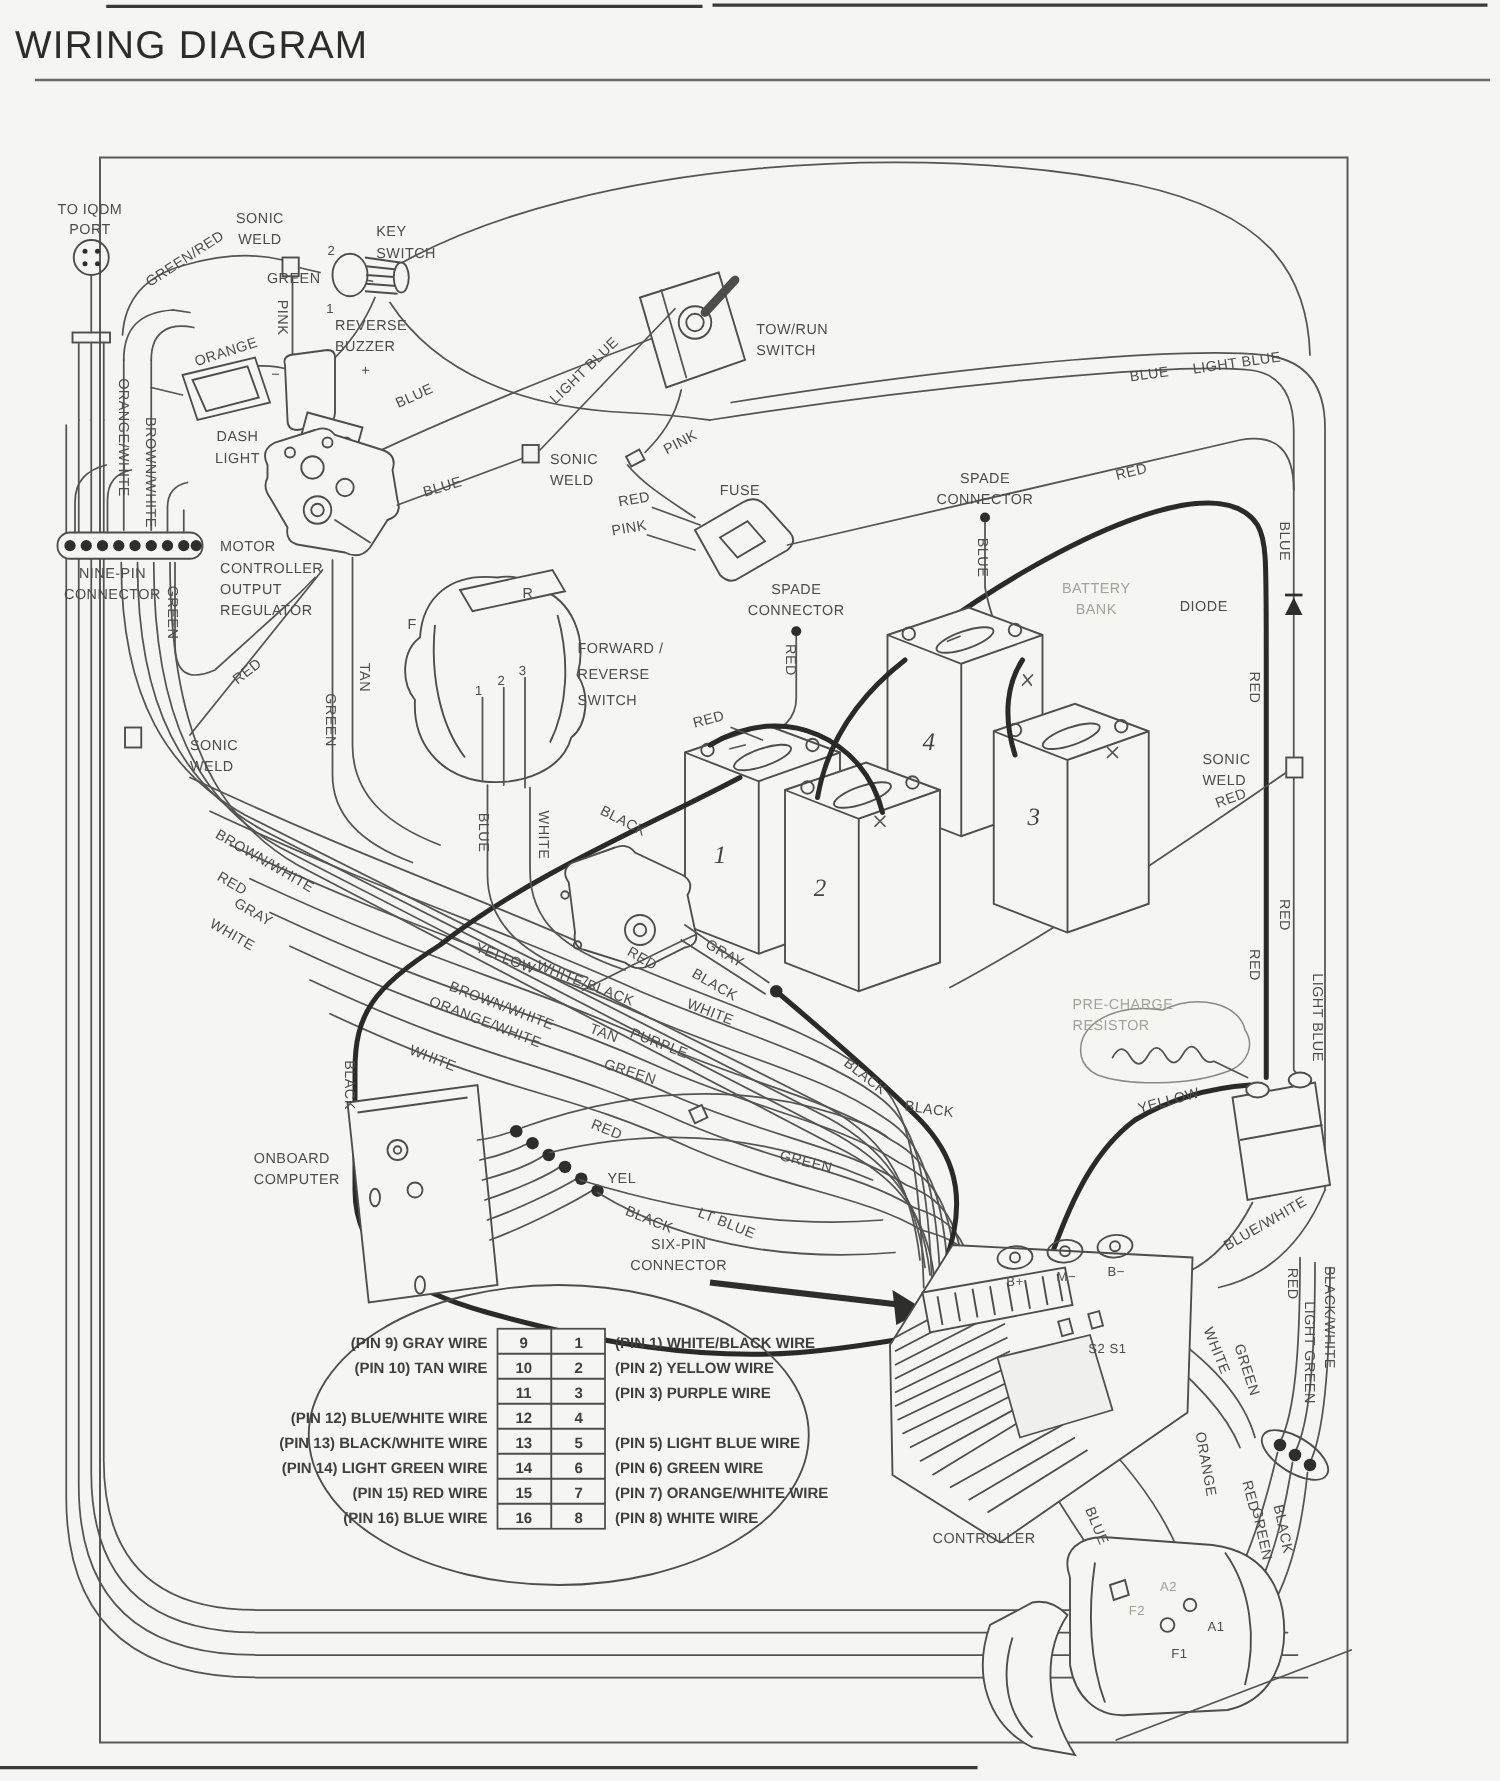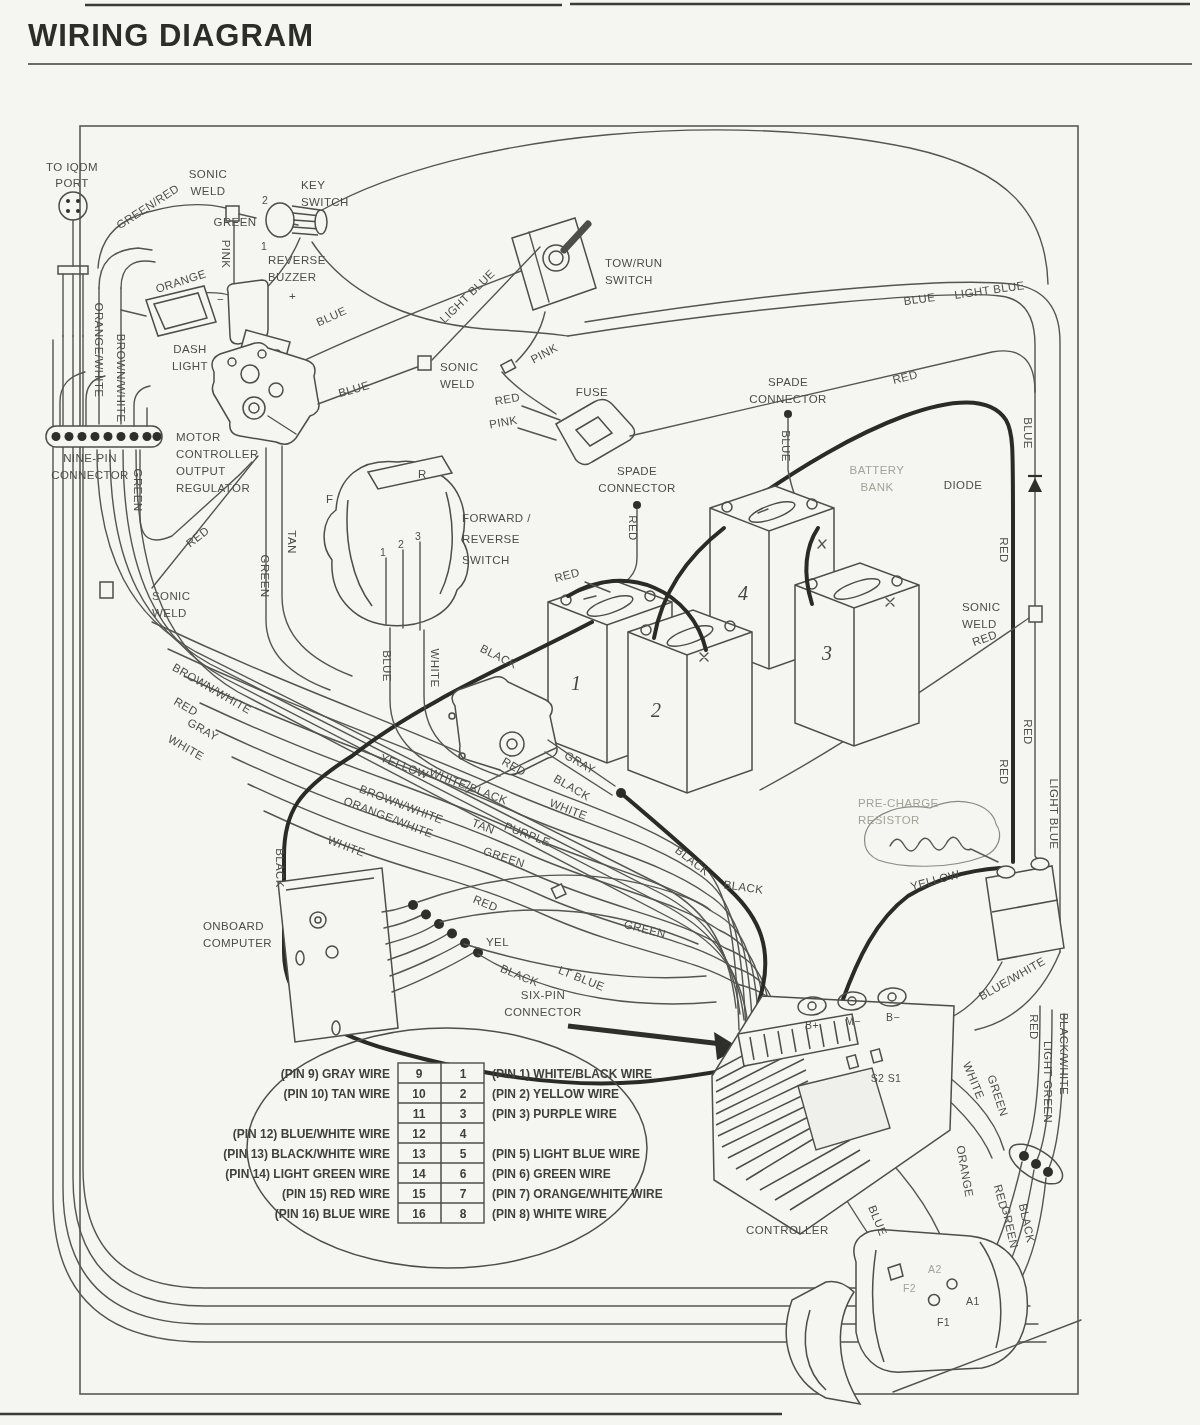--- a/index.html
+++ b/index.html
@@ -1,18 +1,18 @@
 <!DOCTYPE html>
 <html><head>
 <meta charset="utf-8">
 <style>
   html,body{margin:0;padding:0;background:#e9e9e5;}
   .page{position:relative;width:1200px;height:1425px;background:#f5f5f1;overflow:hidden;
         font-family:"Liberation Sans",sans-serif;}
-  .title{position:absolute;left:28px;top:18px;font-size:31px;font-weight:bold;
+  .title{position:absolute;left:12px;top:18px;font-size:31px;font-weight:normal;
          letter-spacing:1px;color:#2c2c29;}
   svg{position:absolute;left:0;top:0;}
   .w   {fill:none;stroke:#55554f;stroke-width:1.4;stroke-linecap:round;}
   .wf  {fill:none;stroke:#8a8a82;stroke-width:1.2;stroke-linecap:round;}
   .wk  {fill:none;stroke:#2a2a27;stroke-width:4;stroke-linecap:round;}
   .comp{fill:#f5f5f1;stroke:#4d4d49;stroke-width:1.5;}
   .compn{fill:none;stroke:#4d4d49;stroke-width:1.5;}
   .dot {fill:#2e2e2b;stroke:none;}
   .t   {font-family:"Liberation Sans",sans-serif;font-size:11.5px;fill:#4d4d49;letter-spacing:.4px;}
   .tc  {text-anchor:middle;}

